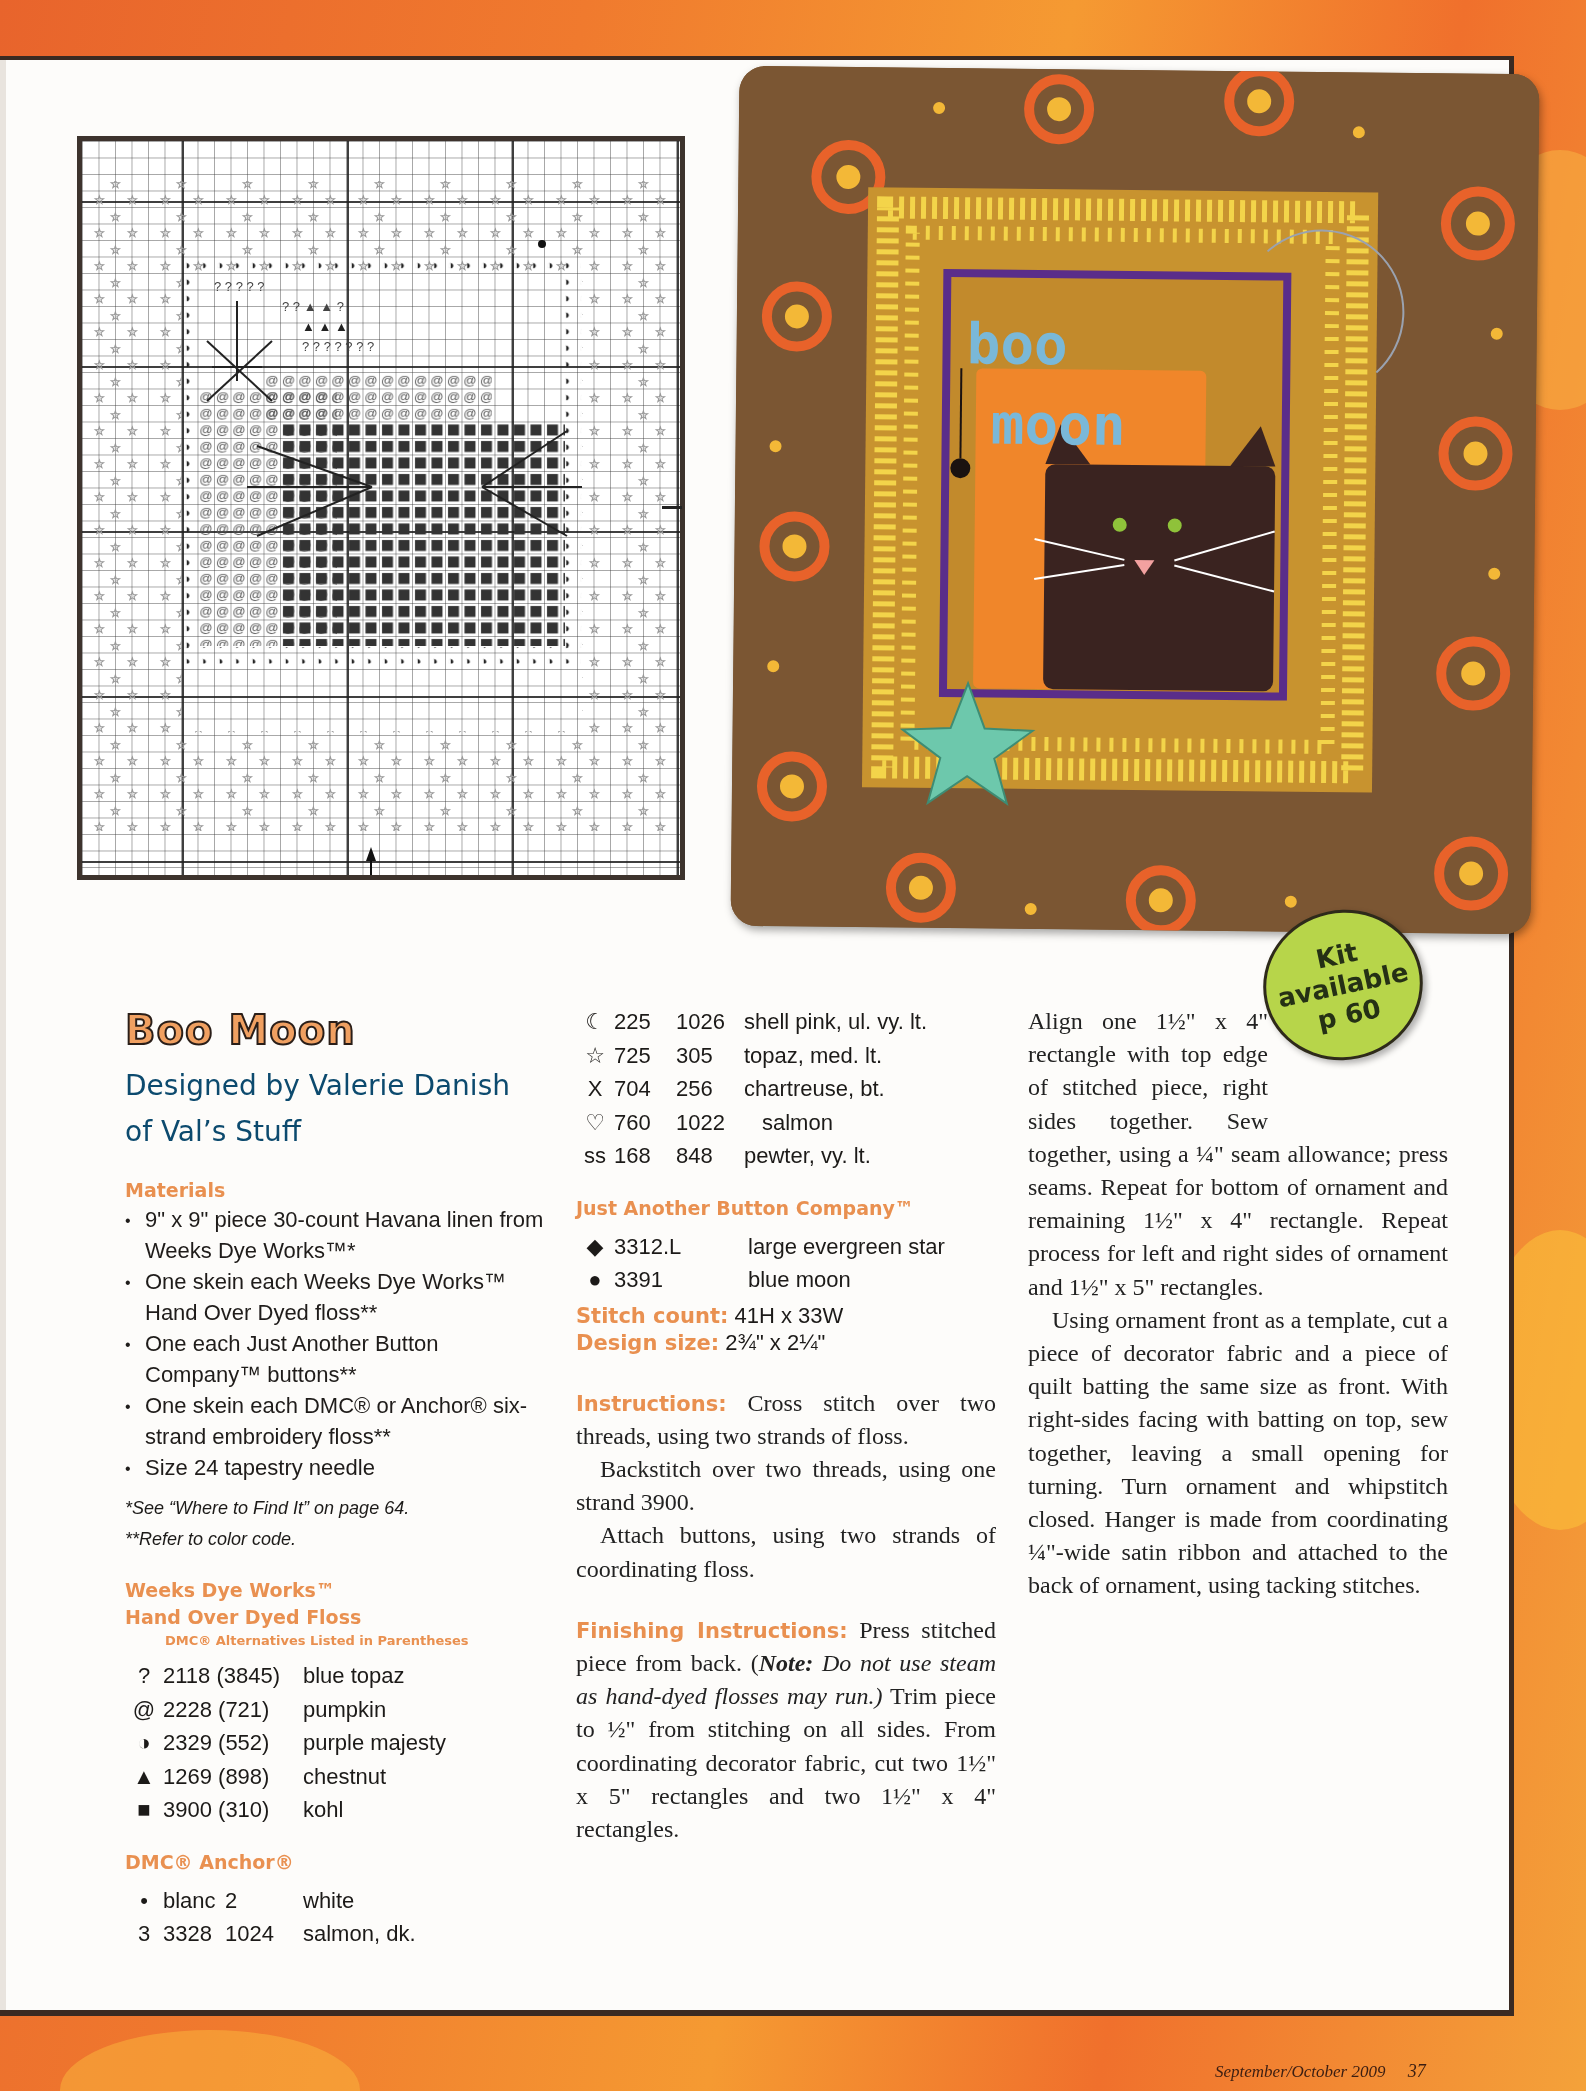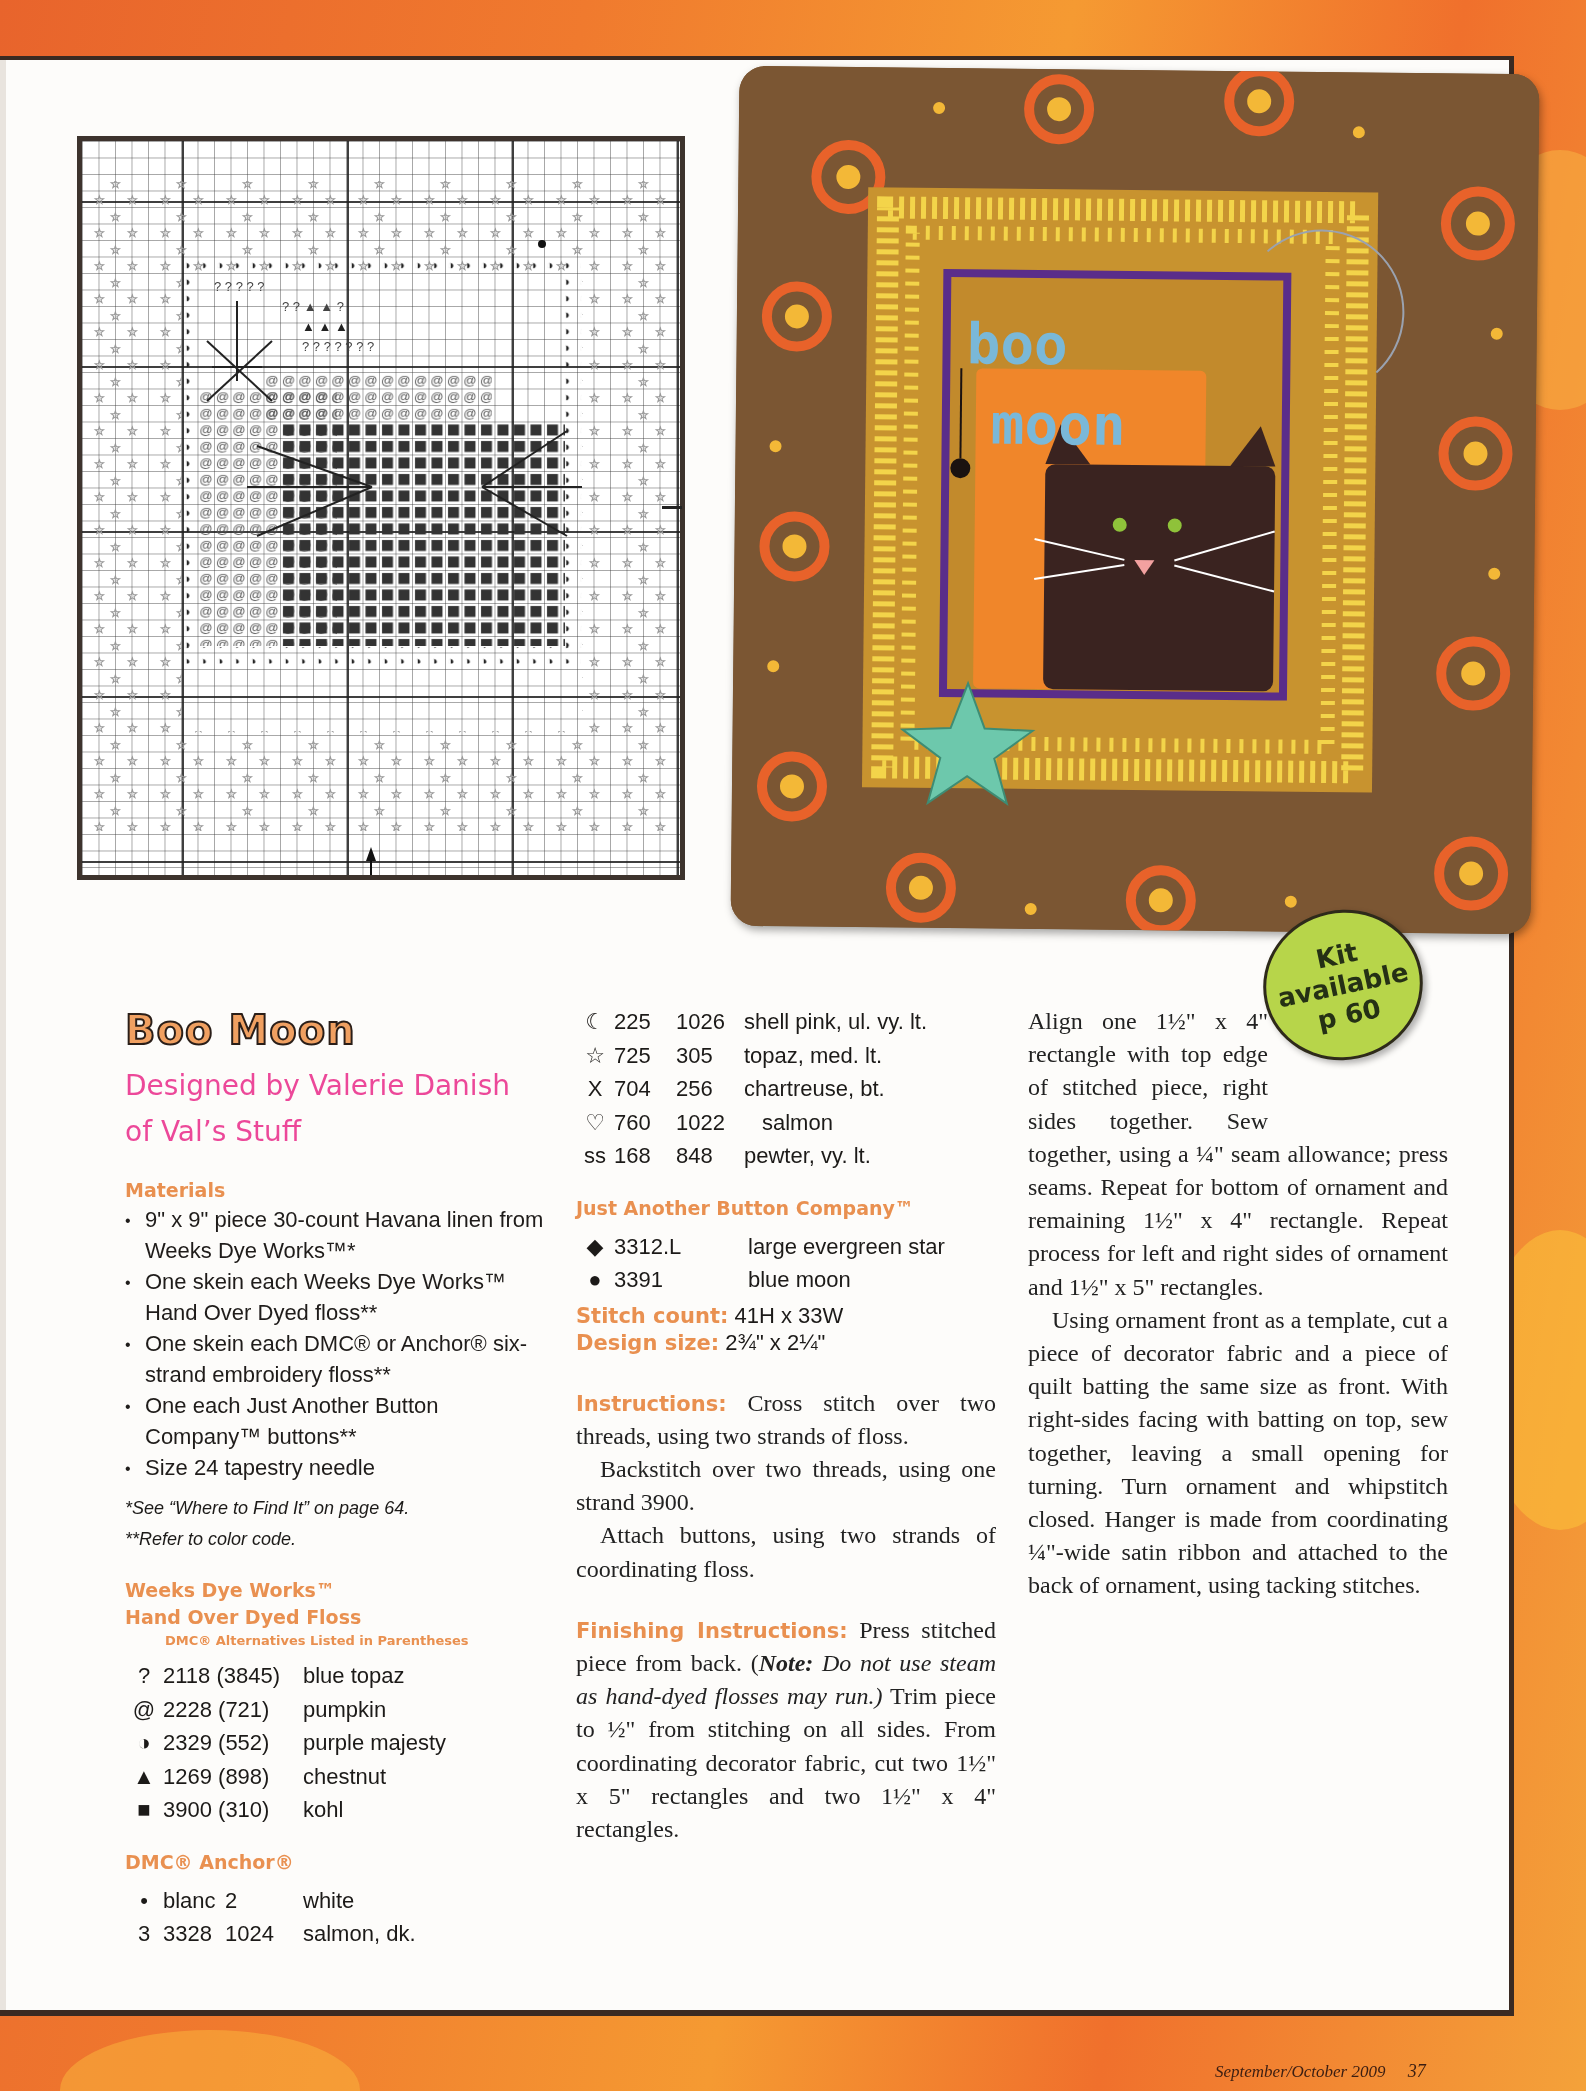--- a/index.html
+++ b/index.html
@@ -71,21 +71,21 @@
   .col3 { left: 1028px; top: 1005px; width: 420px; }
   .title {
     font-family: "DejaVu Sans", sans-serif; font-weight: bold;
     font-size: 40px; color: #f0a061;
     -webkit-text-stroke: 2px #2a1e18;
     letter-spacing: 1px;
     line-height: 50px;
   }
   .byline {
     font-family: "DejaVu Sans", sans-serif; font-weight: normal;
-    font-size: 28px; line-height: 46px; color: #ec4899;
+    font-size: 28px; line-height: 46px; color: #0c4a6e;
     margin-top: 8px;
   }
   .hdr {
     font-family: "DejaVu Sans", sans-serif; font-weight: bold;
     color: #e99050; font-size: 19px; line-height: 27px;
   }
   .hdr.small { font-size: 13px; line-height: 20px; margin-left: 40px; }
   .bullets { list-style: none; font-size: 22px; line-height: 31px; color: #1f1c1a; }
   .bullets li { position: relative; padding-left: 20px; }
   .bullets li::before { content: "•"; position: absolute; left: 0; font-size: 16px; top: 1px; }
@@ -259,22 +259,22 @@
   <div class="title">Boo Moon</div>
   <div class="byline">
     <div>Designed by Valerie Danish</div>
     <div>of Val’s Stuff</div>
   </div>
 
   <div class="hdr" style="margin-top:22px;">Materials</div>
   <ul class="bullets">
     <li>9" x 9" piece 30-count Havana linen from Weeks Dye Works™*</li>
     <li>One skein each Weeks Dye Works™ Hand Over Dyed floss**</li>
+    <li>One each Just Another Button Company™ buttons**</li>
     <li>One skein each DMC® or Anchor® six-strand embroidery floss**</li>
-    <li>One each Just Another Button Company™ buttons**</li>
     <li>Size 24 tapestry needle</li>
   </ul>
   <div class="note">*See “Where to Find It” on page 64.</div>
   <div class="note" style="margin-top:0;">**Refer to color code.</div>
 
   <div class="hdr" style="margin-top:22px;">Weeks Dye Works™</div>
   <div class="hdr">Hand Over Dyed Floss</div>
   <div class="hdr small">DMC® Alternatives Listed in Parentheses</div>
   <div class="floss-table">
     <div class="floss-row">

